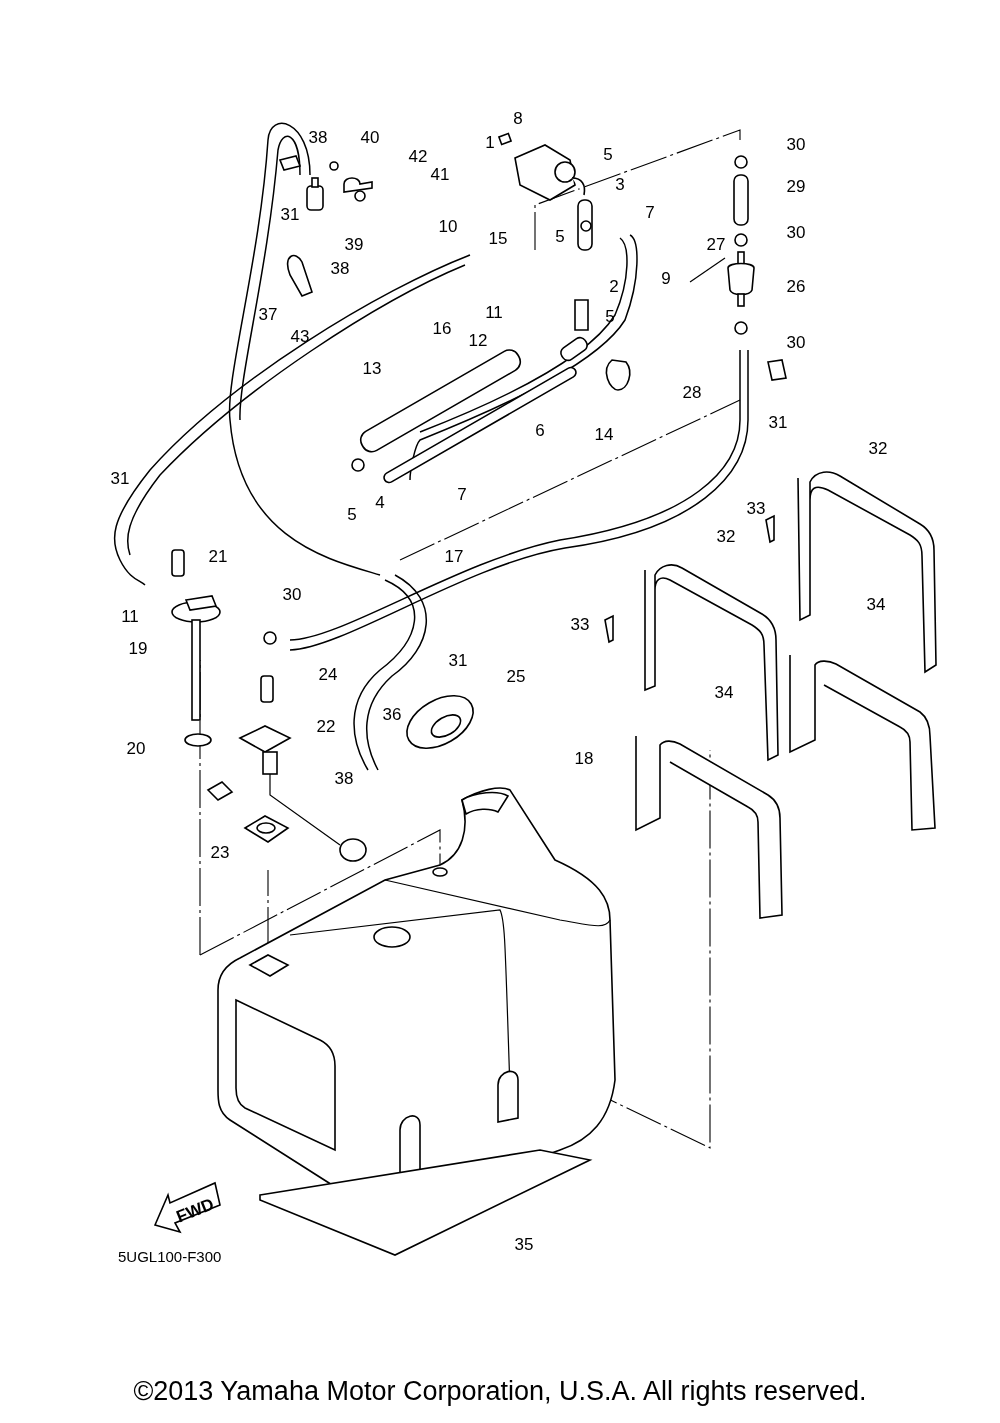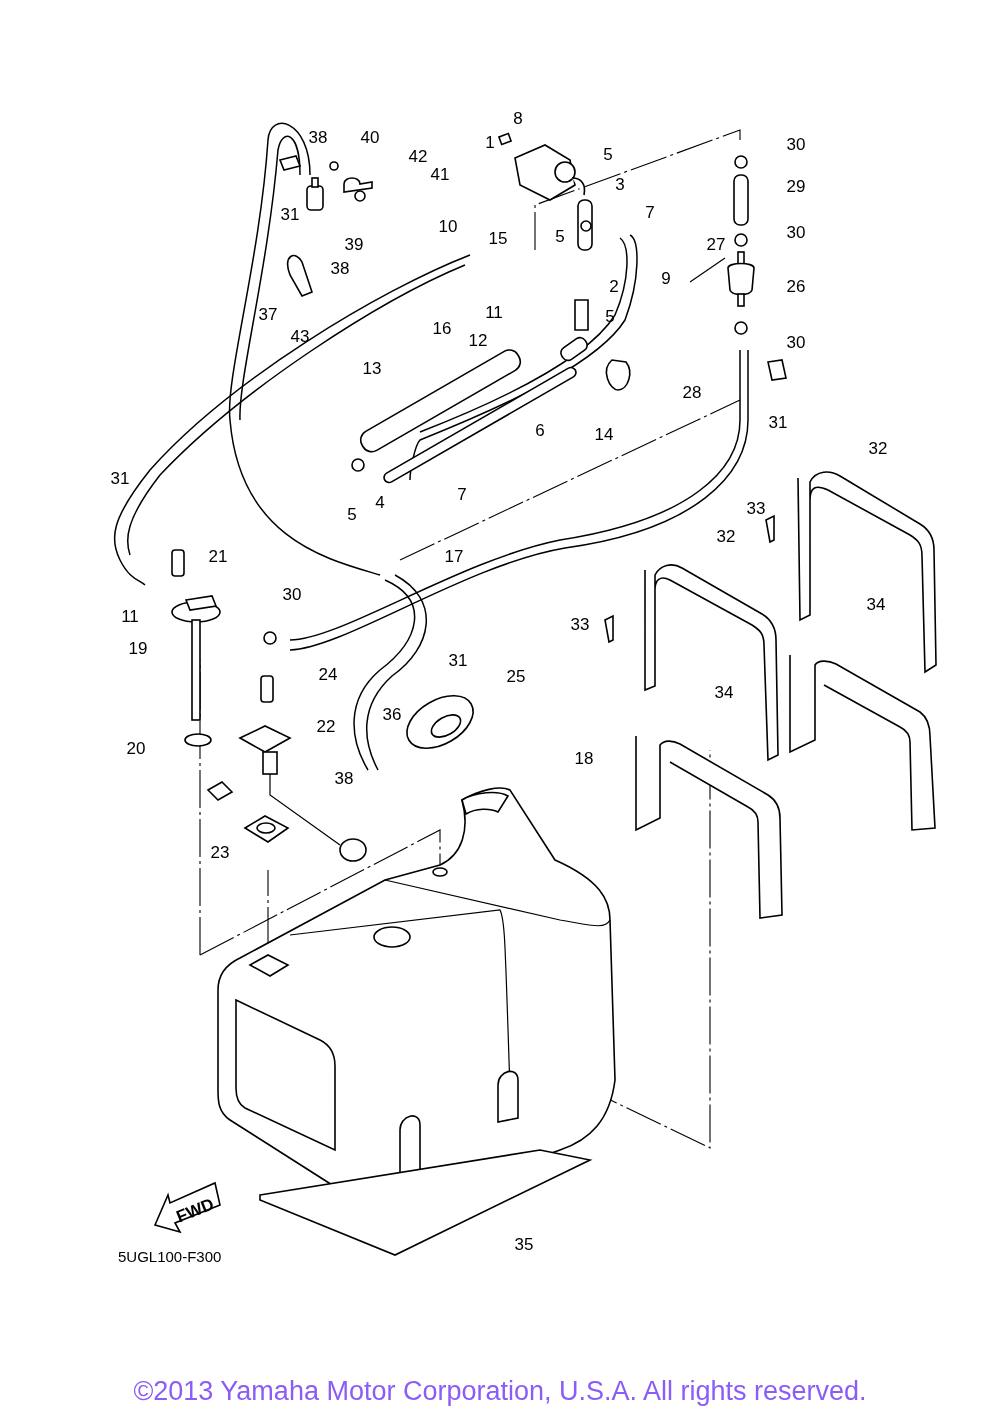--- a/index.html
+++ b/index.html
@@ -4,21 +4,21 @@
 <style>
   html, body { margin:0; padding:0; background:#ffffff; }
   body { width:1000px; height:1423px; position:relative; overflow:hidden; font-family:"Liberation Sans", sans-serif; }
   #diagram { position:absolute; left:0; top:0; width:1000px; height:1423px; }
   #diagram text.lbl { font-family:"Liberation Sans", sans-serif; font-size:17px; fill:#000; }
   #diagram text.code { font-family:"Liberation Sans", sans-serif; font-size:15px; fill:#000; }
   .ln { stroke:#000; stroke-width:1.2; fill:none; }
   .part { stroke:#000; stroke-width:1.6; fill:#fff; }
   .hose { stroke:#000; stroke-width:1.5; fill:none; }
   .dash { stroke:#000; stroke-width:1.1; fill:none; stroke-dasharray:38 4 3 4; }
-  .copyright { position:absolute; left:0; width:1000px; top:1376px; text-align:center; font-size:27px; color:#8b5cf6; font-family:"Liberation Sans", sans-serif; }
+  .copyright { position:absolute; left:0; width:1000px; top:1376px; text-align:center; font-size:27px; color:#000000; font-family:"Liberation Sans", sans-serif; }
 </style>
 </head>
 <body>
 
 <svg id="diagram" viewBox="0 0 1000 1423" xmlns="http://www.w3.org/2000/svg">
 
   <g>
     <path class="hose" d="M310,175 C310,120 270,110 268,140 C260,260 225,380 230,420 C240,540 330,560 380,575"></path>
     <path class="hose" d="M300,175 C300,130 282,128 278,150 C268,270 238,380 240,420"></path>
     <path class="hose" d="M470,255 C380,290 230,380 150,470 C110,520 110,540 120,560 C130,580 140,580 145,585"></path>

